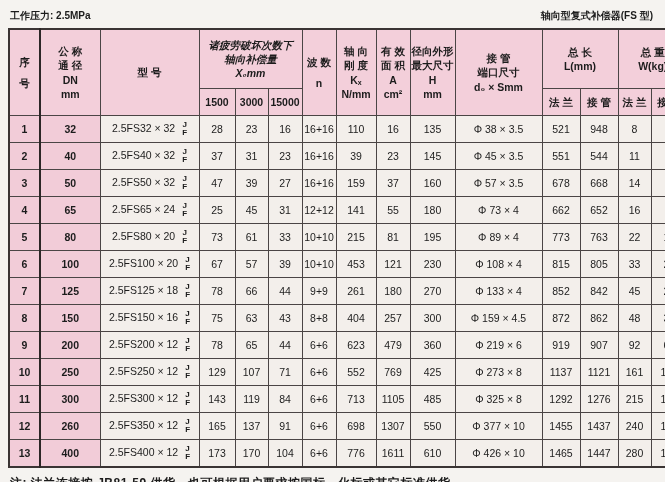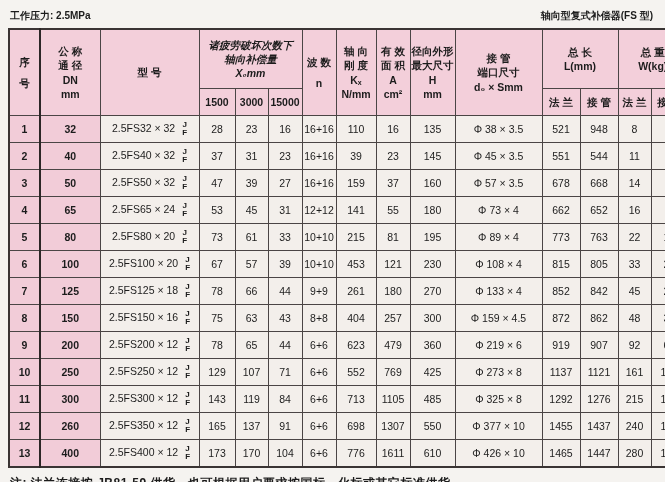--- a/index.html
+++ b/index.html
@@ -242,21 +242,21 @@
         <td>14</td>
         <td>8</td>
       </tr>
       <tr>
         <td class="pink seq-col-border">4</td>
         <td class="pink">65</td>
         <td class="model-cell"><span>2.5FS65 × 24</span><span class="jf">
             <i>J</i>
             <i>F</i>
           </span></td>
-        <td>53</td>
+        <td>25</td>
         <td>45</td>
         <td>31</td>
         <td>12+12</td>
         <td>141</td>
         <td>55</td>
         <td>180</td>
         <td>Φ 73 × 4</td>
         <td>662</td>
         <td>652</td>
         <td>16</td>

